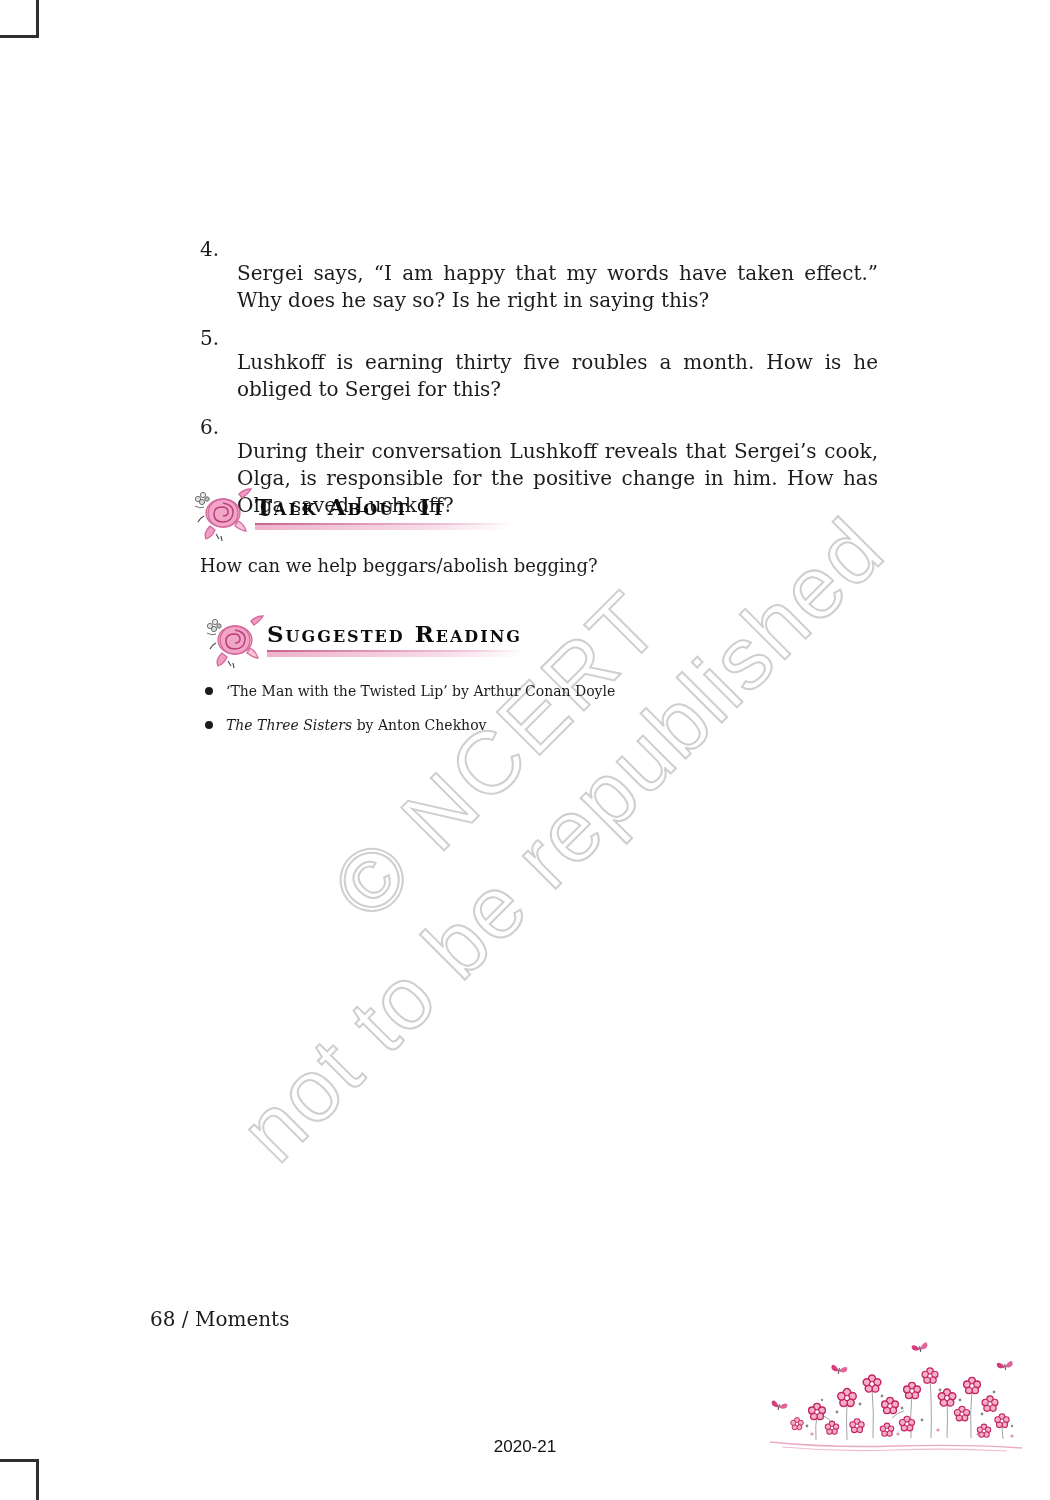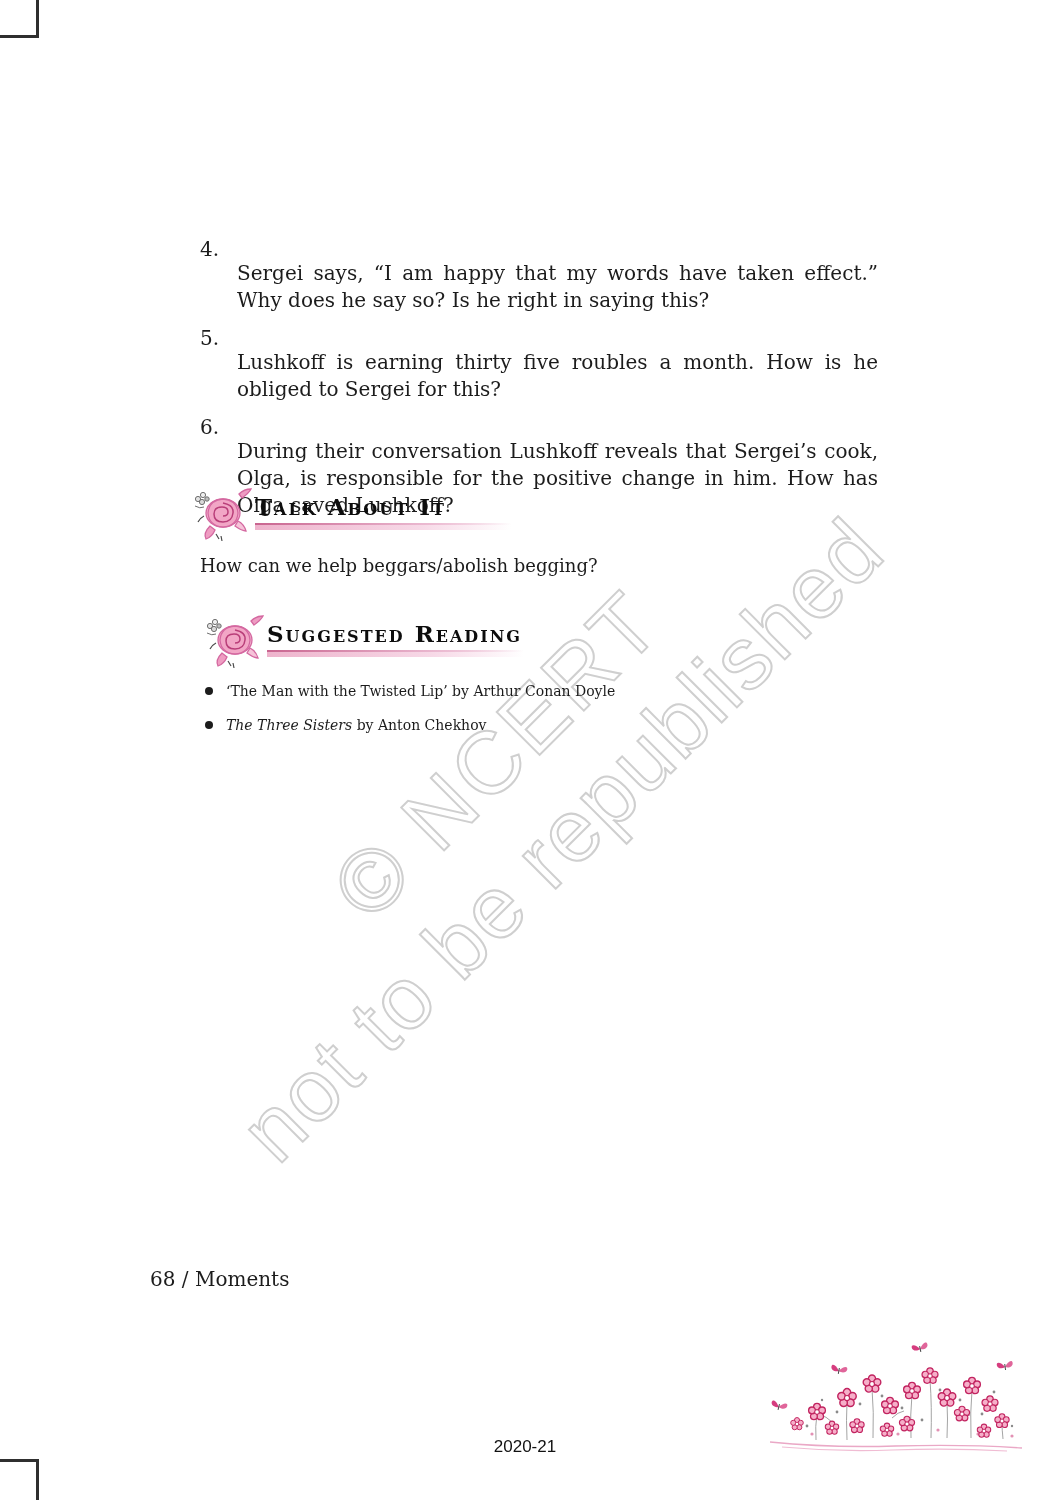--- a/index.html
+++ b/index.html
@@ -68,21 +68,21 @@
   }
 
   #talk-prompt { left: 200px; top: 552px; font-size: 18px; line-height: 28px; }
 
   
   #reading-list { left: 200px; top: 679px; width: 680px; }
   .r-item { display: flex; align-items: flex-start; font-size: 14px; line-height: 25px; margin-bottom: 9px; }
   .r-dot  { width: 8px; height: 8px; border-radius: 50%; background: #1c1c1c; margin: 8px 13px 0 5px; flex: none; }
   .r-italic { font-style: italic; }
 
-  #footer-label { left: 150px; top: 1267px; font-size: 20px; }
+  #footer-label { left: 150px; top: 1307px; font-size: 20px; }
 
   #edition { left: 0; top: 1437px; width: 100%; text-align: center;
     font-family: "Liberation Sans", sans-serif; font-size: 17px; color: #111; }
 
   #flowerbed { left: 762px; top: 1334px; }
 </style>
 </head>
 <body>
 
 <div class="crop" id="crop-tl-v"></div>

